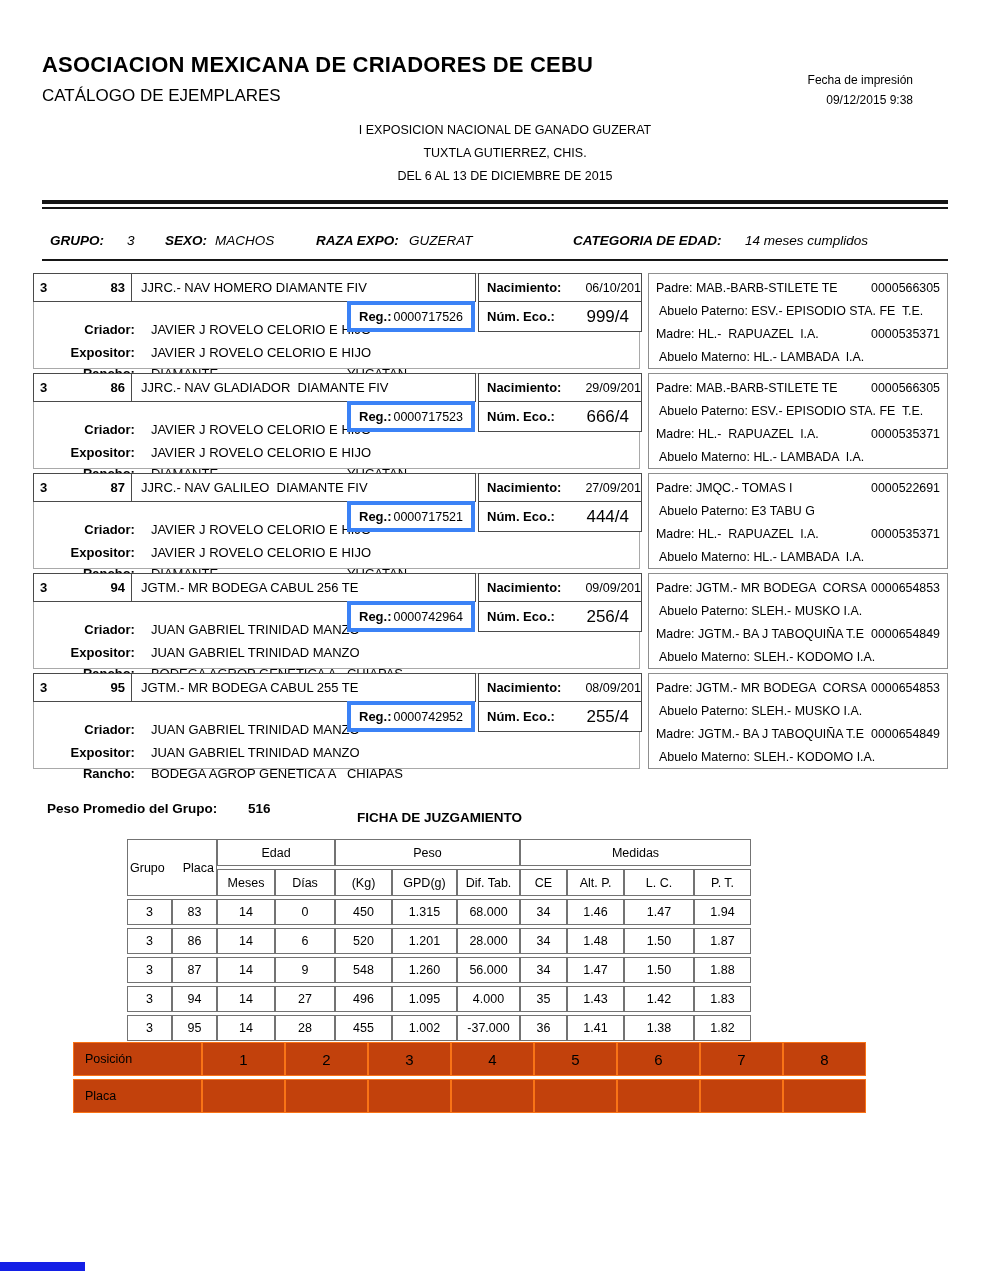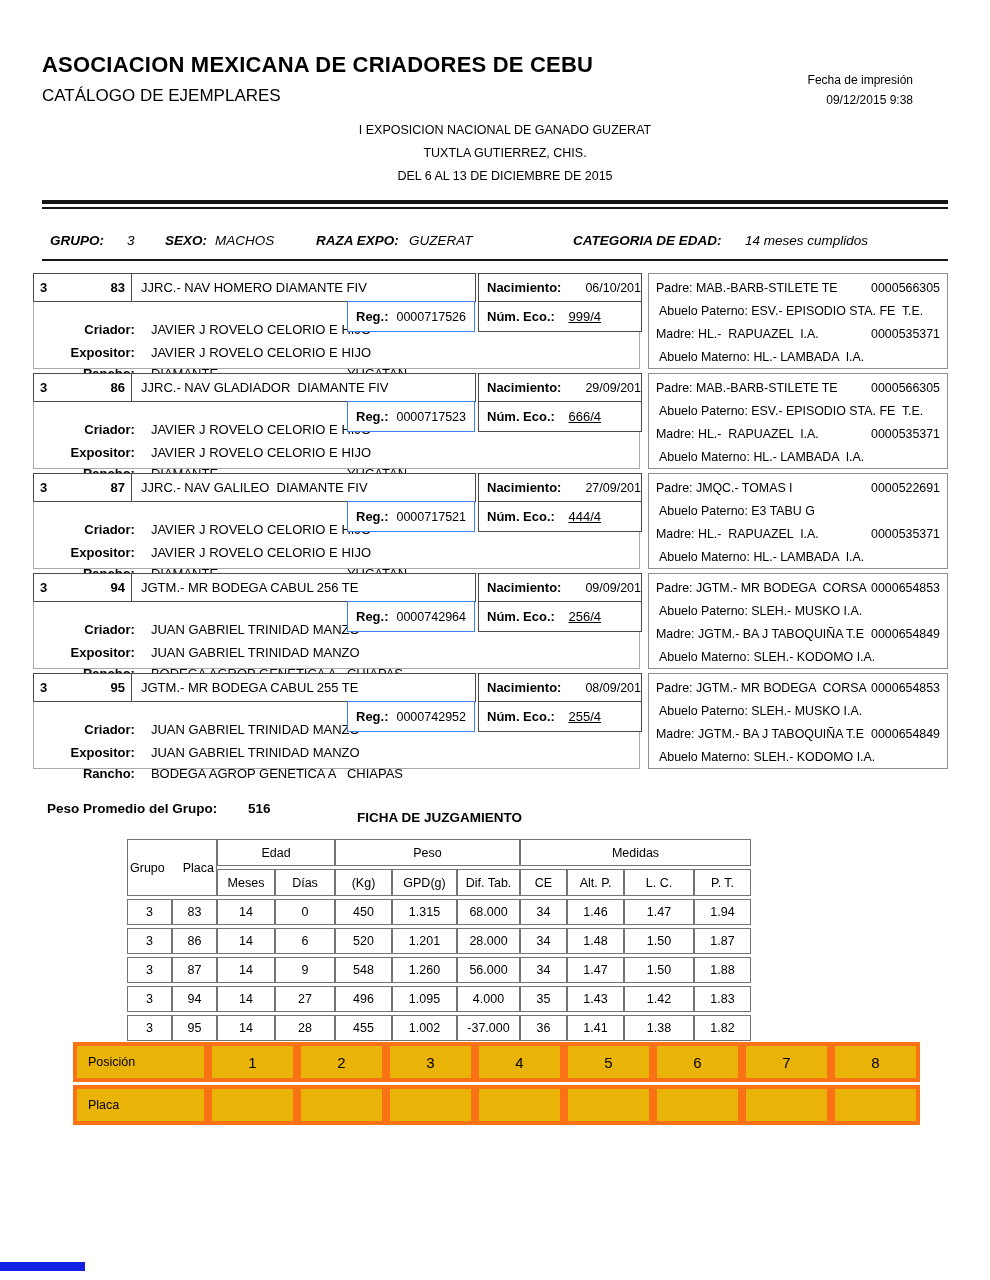--- a/index.html
+++ b/index.html
@@ -25,43 +25,43 @@
   .name-cell{flex:1;display:flex;align-items:center;padding-left:9px;font-size:13px;white-space:pre;overflow:hidden;}
   .nac-box{position:absolute;left:444px;top:-1px;width:164px;height:29px;border:1px solid #4a4a4a;box-sizing:border-box;display:flex;align-items:center;padding-left:8px;background:#fff;}
   .nac-box .lbl{font-weight:bold;font-size:13px;}
   .nac-box .val{margin-left:auto;font-size:12.5px;white-space:nowrap;overflow:hidden;max-width:62px;}
   .t-line{position:absolute;left:0;font-size:13px;white-space:pre;}
   .t-line .lbl-r{display:inline-block;width:72px;text-align:right;font-weight:bold;margin-right:16px;white-space:normal;}
   .criador-line{top:33px;}
   .expositor-line{top:56px;}
   .rancho-line{top:77px;}
   .rancho-val{display:inline-block;min-width:196px;white-space:pre;}
-  .reg-box{position:absolute;left:313px;top:27px;width:128px;height:31px;border:1px solid #3b82f6;box-sizing:border-box;display:flex;align-items:center;justify-content:space-between;padding:0 8px;background:#fff;}
+  .reg-box{position:absolute;left:313px;top:27px;width:128px;height:31px;border:4px solid #3b82f6;box-sizing:border-box;display:flex;align-items:center;justify-content:space-between;padding:0 8px;background:#fff;}
   .reg-box .lbl{font-weight:bold;font-size:13px;}
   .reg-box .val{font-size:12.5px;}
   .eco-box{position:absolute;left:444px;top:27px;width:164px;height:31px;border:1px solid #4a4a4a;box-sizing:border-box;display:flex;align-items:center;justify-content:space-between;padding:0 8px;background:#fff;}
   .eco-box .lbl{font-weight:bold;font-size:13px;}
-  .eco-box .val{font-size:13px;margin-right:32px;text-decoration:underline;}
+  .eco-box .val{font-size:17px;margin-right:4px;}
   .right-panel{position:absolute;left:648px;top:0;width:300px;height:96px;border:1px solid #8f8f8f;box-sizing:border-box;padding:3px 7px 0 7px;font-size:12.4px;}
   .pline{display:flex;line-height:23px;white-space:pre;overflow:hidden;}
   .pline .rnum{margin-left:auto;padding-left:4px;}
   .pline.indent{padding-left:3px;}
   
   .peso-label{left:47px;top:801px;font-size:13.5px;font-weight:bold;}
   .peso-value{left:248px;top:801px;font-size:13.5px;font-weight:bold;}
   .ficha-title{left:357px;top:810px;font-size:13.5px;font-weight:bold;}
   
   table.ficha{position:absolute;left:127px;top:836px;border-collapse:separate;border-spacing:0 3px;font-size:12.5px;}
   table.ficha td{border:1px solid #737373;text-align:center;vertical-align:middle;height:24px;padding:0 2px;background:#fff;}
   table.ficha thead td{height:25px;}
   td.gp-cell{padding:0 8px;}
   .gp-inner{display:flex;justify-content:space-between;gap:10px;}
   
   table.pos{position:absolute;left:73px;top:1039px;border-collapse:separate;border-spacing:0 3px;font-size:12.5px;}
-  table.pos td{border:4px solid #f97316;height:30px;background:#eab308;text-align:center;vertical-align:middle;}
+  table.pos td{border:1px solid #f97316;height:30px;background:#c2410c;text-align:center;vertical-align:middle;}
   table.pos td.pos-label{width:115px;text-align:left;padding-left:11px;}
   table.pos td.pos-num{width:79px;font-size:15px;}
   
   .blue-bar{left:0;top:1262px;width:85px;height:9px;background:#1420e6;}
 </style>
 </head>
 <body>
 
 <div>
 

